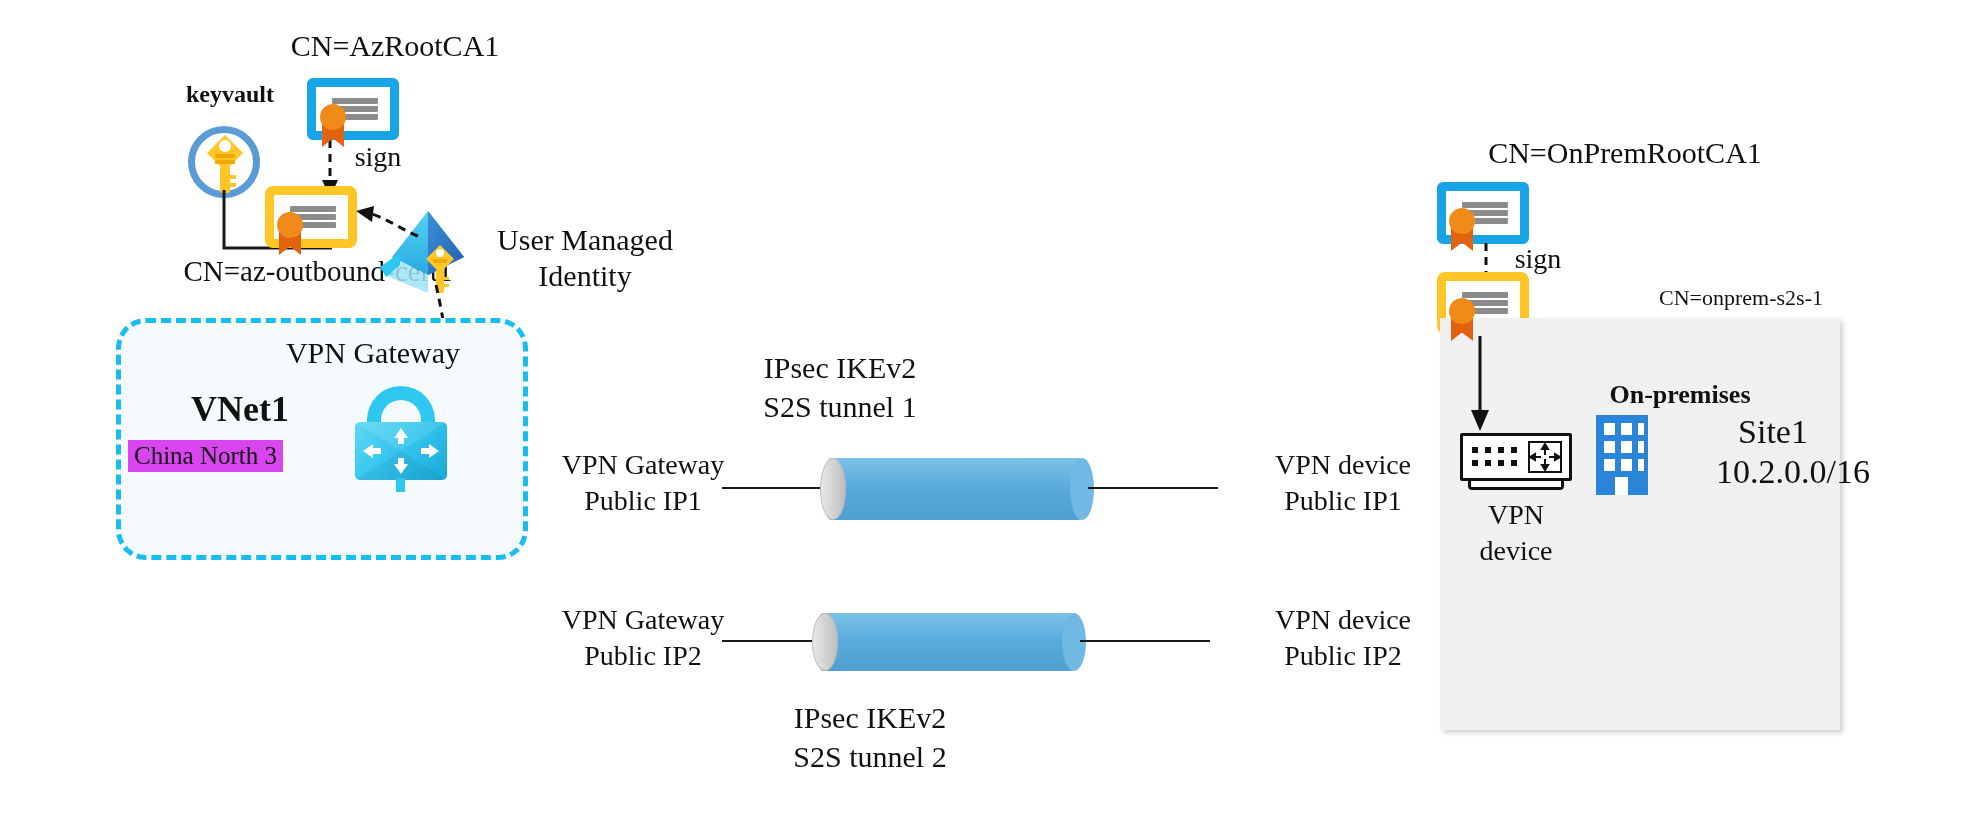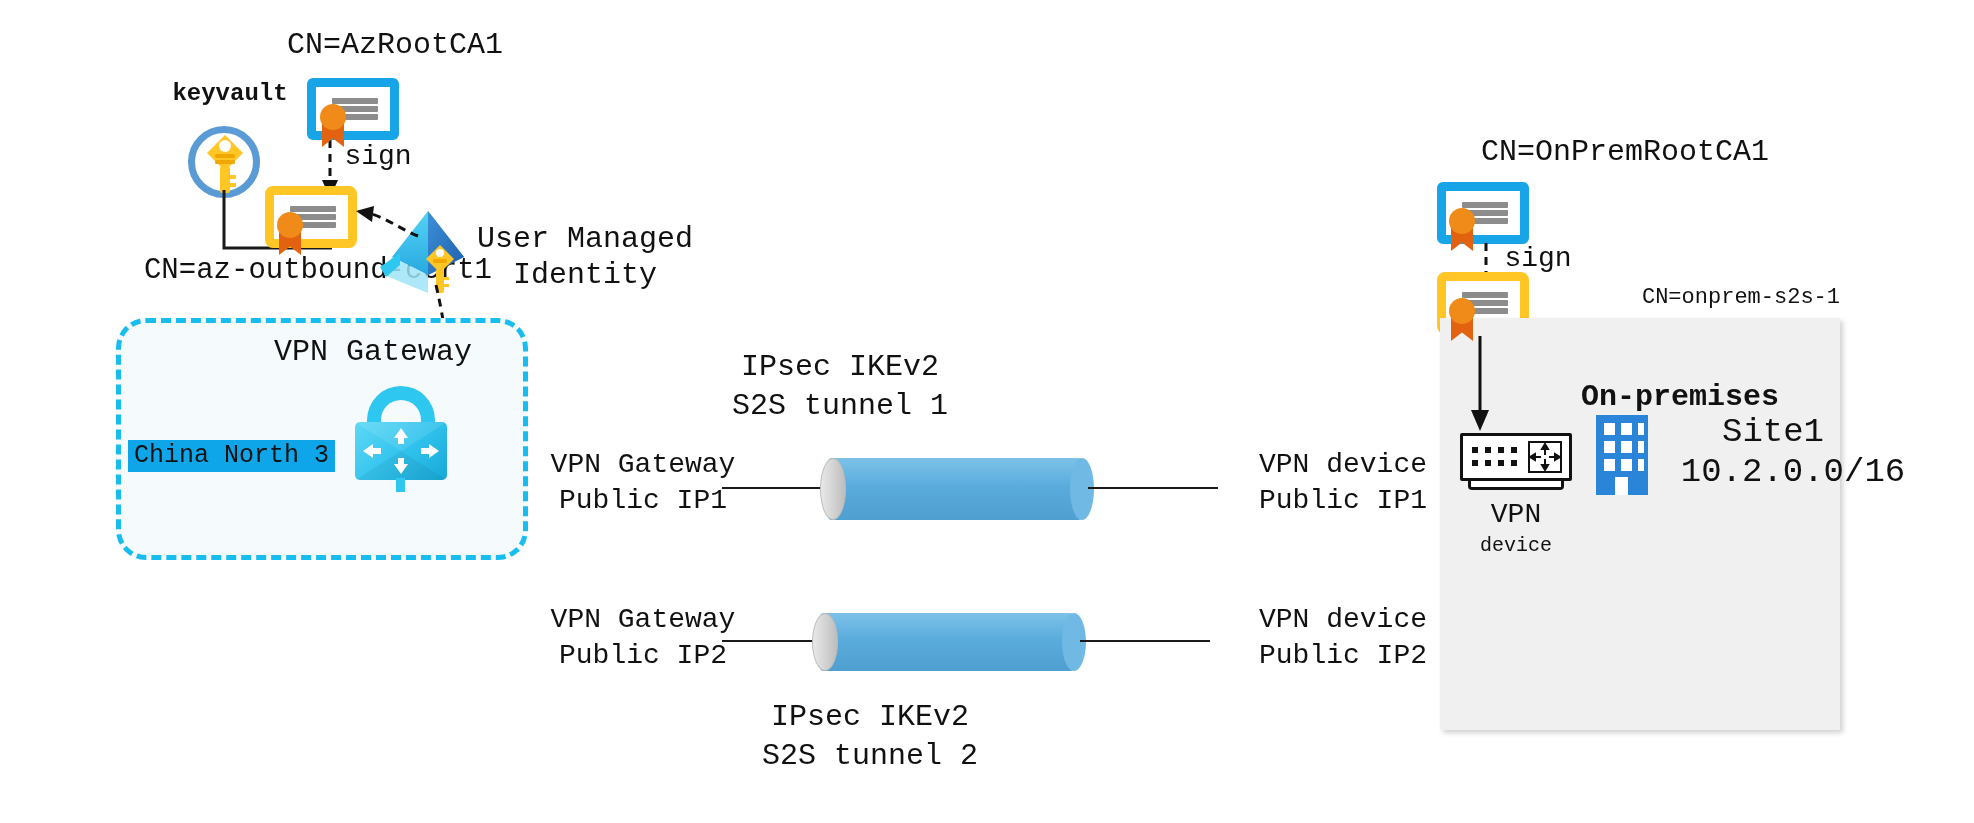--- a/index.html
+++ b/index.html
@@ -14,21 +14,21 @@
   #canvas {
     position: relative;
     width: 1974px;
     height: 823px;
     background: #ffffff;
     overflow: hidden;
   }
   .abs { position: absolute; }
   .lbl {
     position: absolute;
-    font-family: Liberation Mono, monospace;
+    font-family: Liberation Serif, serif;
     color: #111111;
     white-space: pre;
     line-height: 1.18;
   }
   .lbl-c { text-align: center; }
   .lbl-l { text-align: center; }
   .bold { font-weight: bold; }
 
   
   .cert {
@@ -95,21 +95,21 @@
   
   .vnet {
     position: absolute;
     box-sizing: border-box;
     border: 5px dashed #18bdf0;
     border-radius: 30px;
     background: #f5fafd;
   }
   .region-chip {
     position: absolute;
-    background: #0ea5e9;
+    background: #d946ef;
     padding: 1px 6px;
   }
 
   
   .tunnel-body {
     position: absolute;
     background: linear-gradient(180deg,#7cc2e8 0%,#5aacdd 45%,#4f9fd0 100%);
     border-radius: 4px;
   }
   .tunnel-cap {
@@ -300,20 +300,21 @@
   <div class="abs" style="left:418px; top:285px; width:70px; height:200px;">
     <svg width="70" height="200" viewBox="0 0 70 200">
       <path d="M18 0 C32 60, 36 120, 26 192" fill="none" stroke="#111" stroke-width="3" stroke-dasharray="8,6"></path>
     </svg>
   </div>
 
   <div class="vnet" style="left:116px; top:318px; width:412px; height:242px;"></div>
 
   <div class="lbl lbl-l" style="left:243px; top:335px; width:260px; font-size:30px;">VPN Gateway</div>
 
+  <div class="lbl lbl-l bold" style="left:130px; top:388px; width:220px; font-size:36px;">VNet1</div>
 
   <div class="region-chip lbl lbl-l" style="left:128px; top:440px; width:auto; font-size:25px;">China North 3</div>
 
 
   <div class="lock-shackle" style="left:367px; top:386px; width:68px; height:44px;"></div>
   <div class="lock-body" style="left:355px; top:422px; width:92px; height:58px;">
     <svg width="92" height="58" viewBox="0 0 92 58" style="position:absolute;left:0;top:0;">
       <path d="M0 0 L46 29 L92 0 Z" fill="#ffffff" opacity="0.10"></path>
       <path d="M0 58 L46 29 L92 58 Z" fill="#000000" opacity="0.05"></path>
       <g fill="#ffffff">
@@ -395,21 +396,21 @@
   </div>
   <div class="ribbon" style="left:1447px; top:298px;">
     <div class="tail"></div>
       <div class="disc"></div>
   </div>
 
   <div class="lbl lbl-l" style="left:1551px; top:285px; width:380px; font-size:22px;">CN=onprem-s2s-1</div>
 
   <div class="onprem" style="left:1440px; top:318px; width:400px; height:412px;"></div>
 
-  <div class="lbl lbl-c bold" style="left:1540px; top:380px; width:280px; font-size:30px;">On-premises</div>
+  <div class="lbl lbl-c bold" style="left:1540px; top:380px; width:280px; font-size:26px;">On-premises</div>
 
   <div class="abs" style="left:1468px; top:336px; width:30px; height:98px;">
     <svg width="30" height="98" viewBox="0 0 30 98">
       <line x1="12" y1="0" x2="12" y2="78" stroke="#111" stroke-width="3"></line>
       <polygon points="12,95 3,74 21,74" fill="#111"></polygon>
     </svg>
   </div>
 
   <div class="router-box" style="left:1460px; top:433px; width:112px; height:48px;"></div>
   <div class="led" style="left:1472px; top:447px;"></div>
@@ -430,21 +431,21 @@
         <line x1="5" y1="16" x2="13" y2="16"></line>
           <polygon points="2,16 7,13 7,19"></polygon>
         <line x1="29" y1="16" x2="21" y2="16"></line>
           <polygon points="32,16 27,13 27,19"></polygon>
       </g>
     </svg>
   </div>
   <div class="router-base" style="left:1468px; top:481px; width:96px; height:9px;"></div>
 
   <div class="lbl lbl-c" style="left:1446px; top:498px; width:140px; font-size:28px;">VPN</div>
-  <div class="lbl lbl-c" style="left:1446px; top:534px; width:140px; font-size:20px;">device</div>
+  <div class="lbl lbl-c" style="left:1446px; top:534px; width:140px; font-size:28px;">device</div>
 
   <div class="bldg" style="left:1596px; top:415px; width:52px; height:80px;"></div>
   <div class="bwin" style="left:1604px; top:423px; width:11px; height:12px;"></div>
   <div class="bwin" style="left:1621px; top:423px; width:11px; height:12px;"></div>
   <div class="bwin" style="left:1638px; top:423px; width:6px; height:12px;"></div>
   <div class="bwin" style="left:1604px; top:441px; width:11px; height:12px;"></div>
   <div class="bwin" style="left:1621px; top:441px; width:11px; height:12px;"></div>
   <div class="bwin" style="left:1638px; top:441px; width:6px; height:12px;"></div>
   <div class="bwin" style="left:1604px; top:459px; width:11px; height:12px;"></div>
   <div class="bwin" style="left:1621px; top:459px; width:11px; height:12px;"></div>

